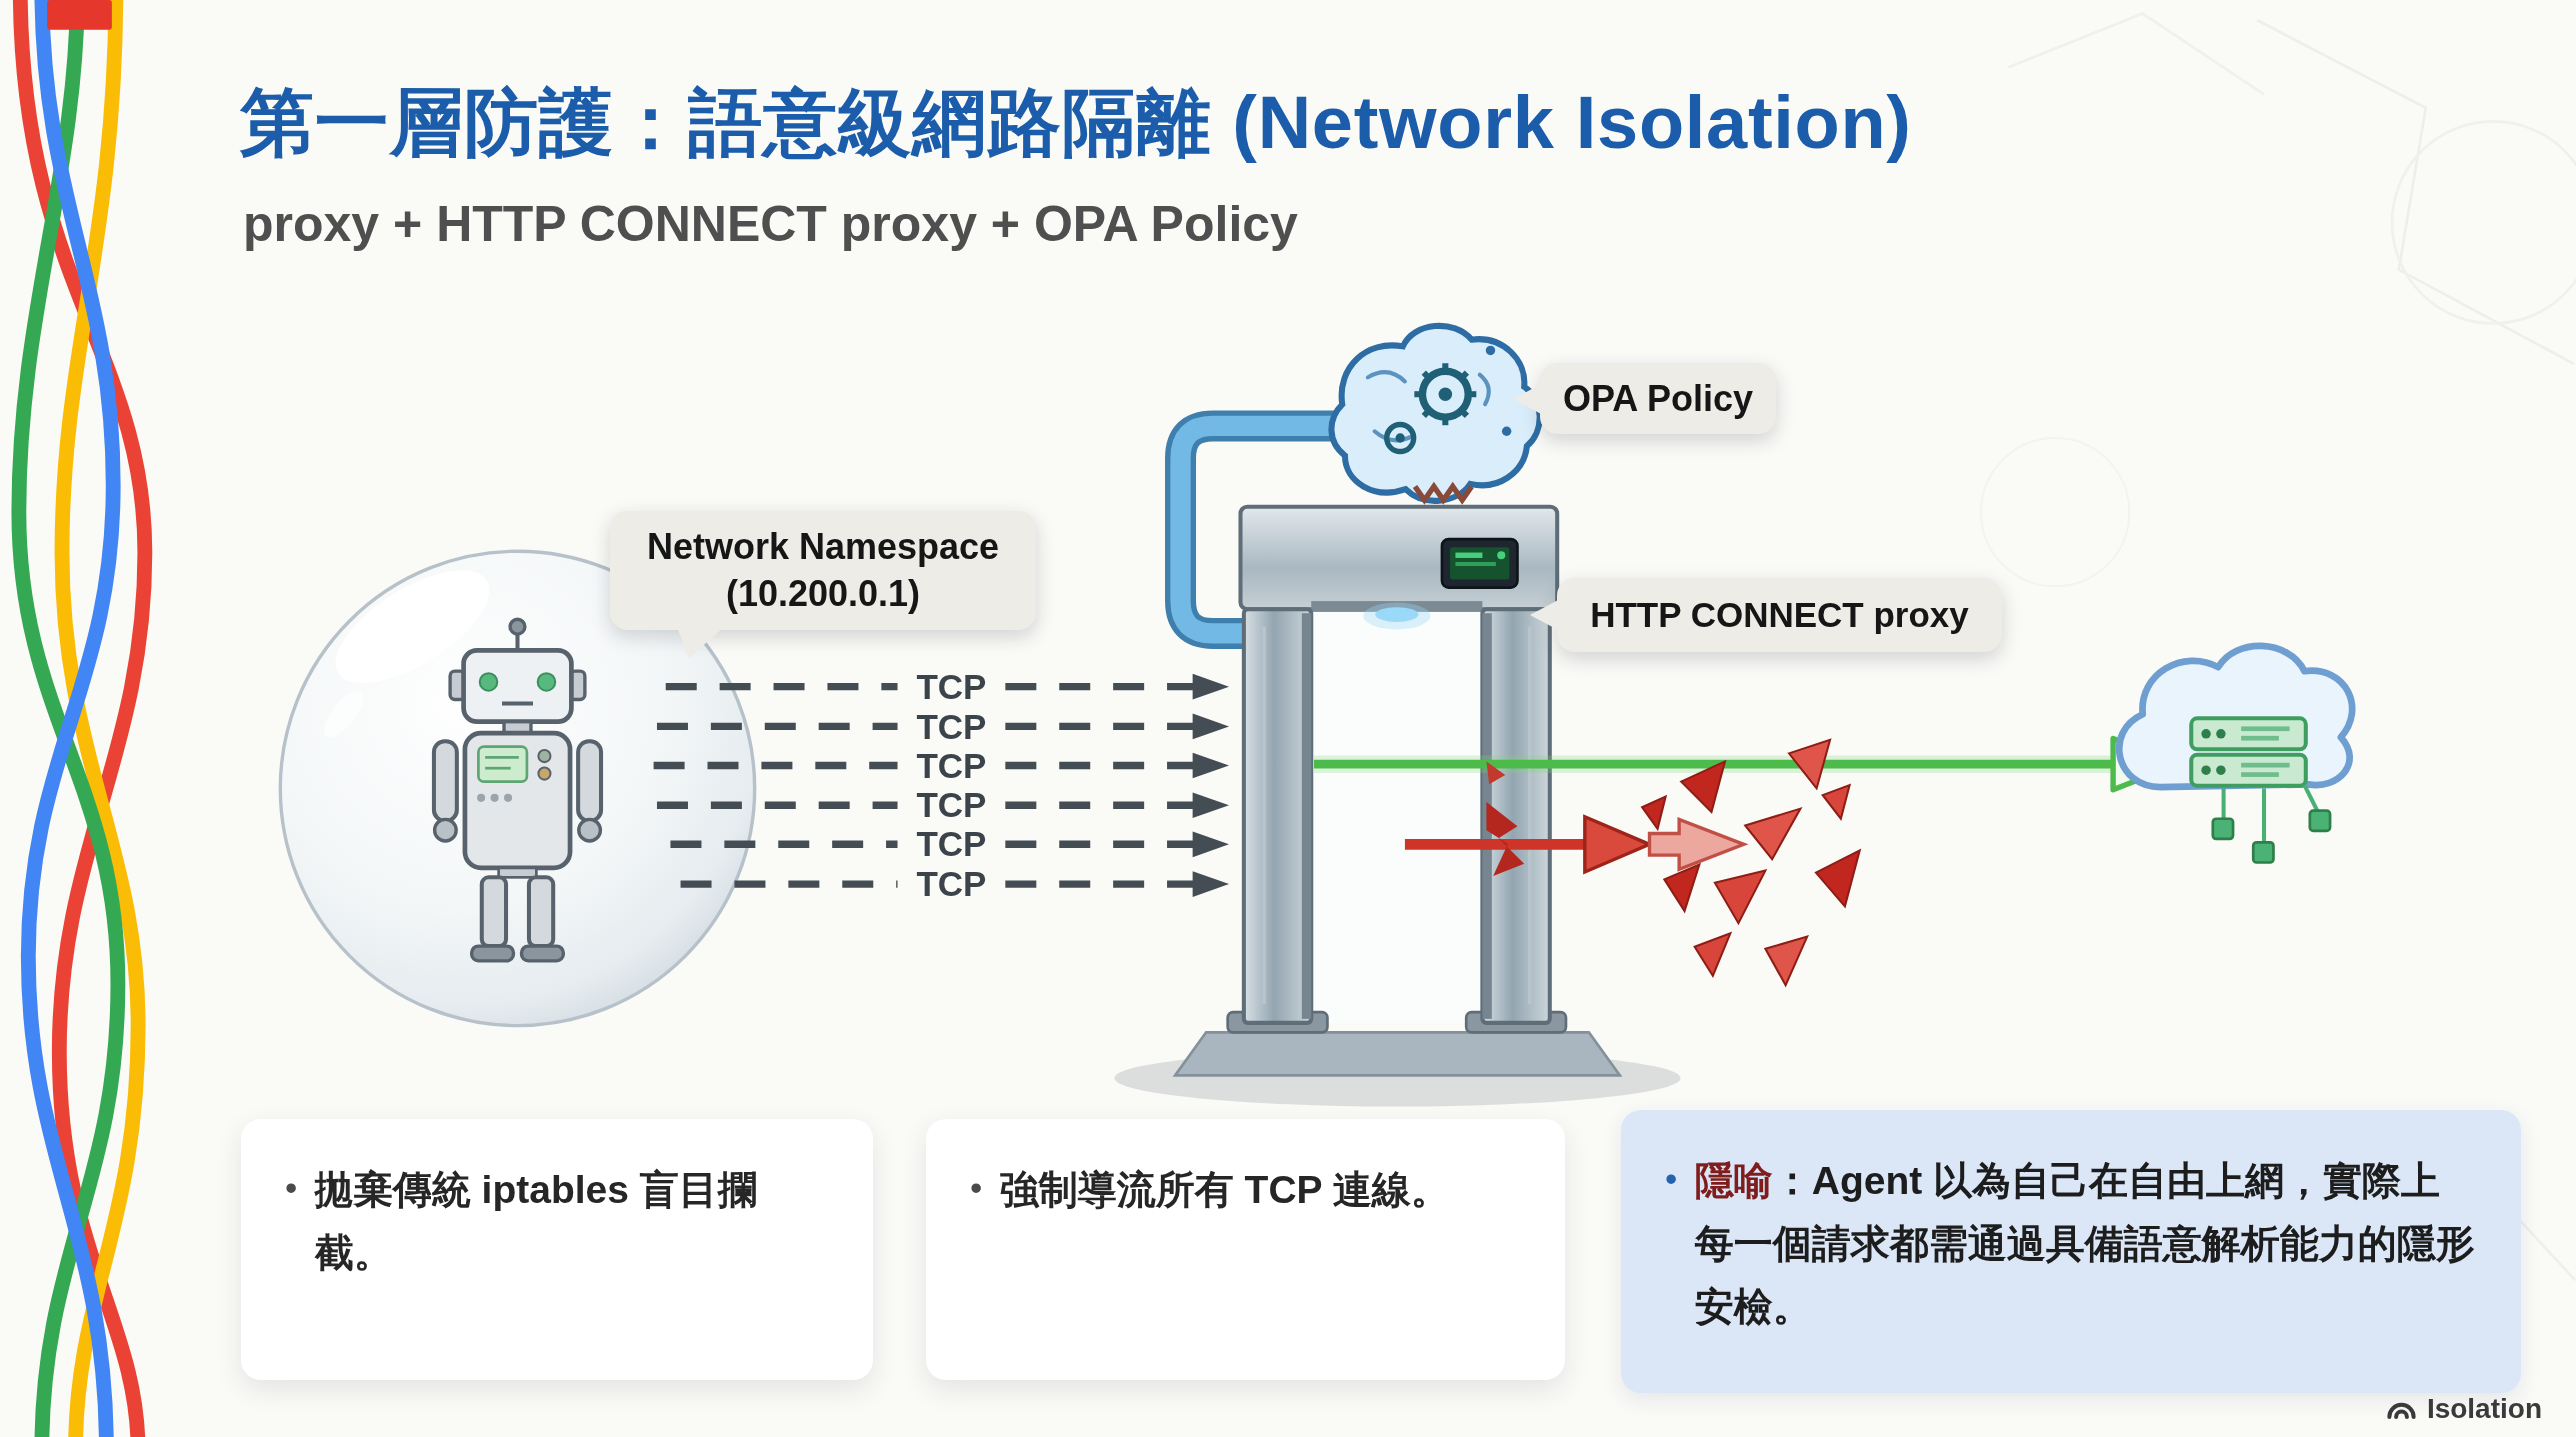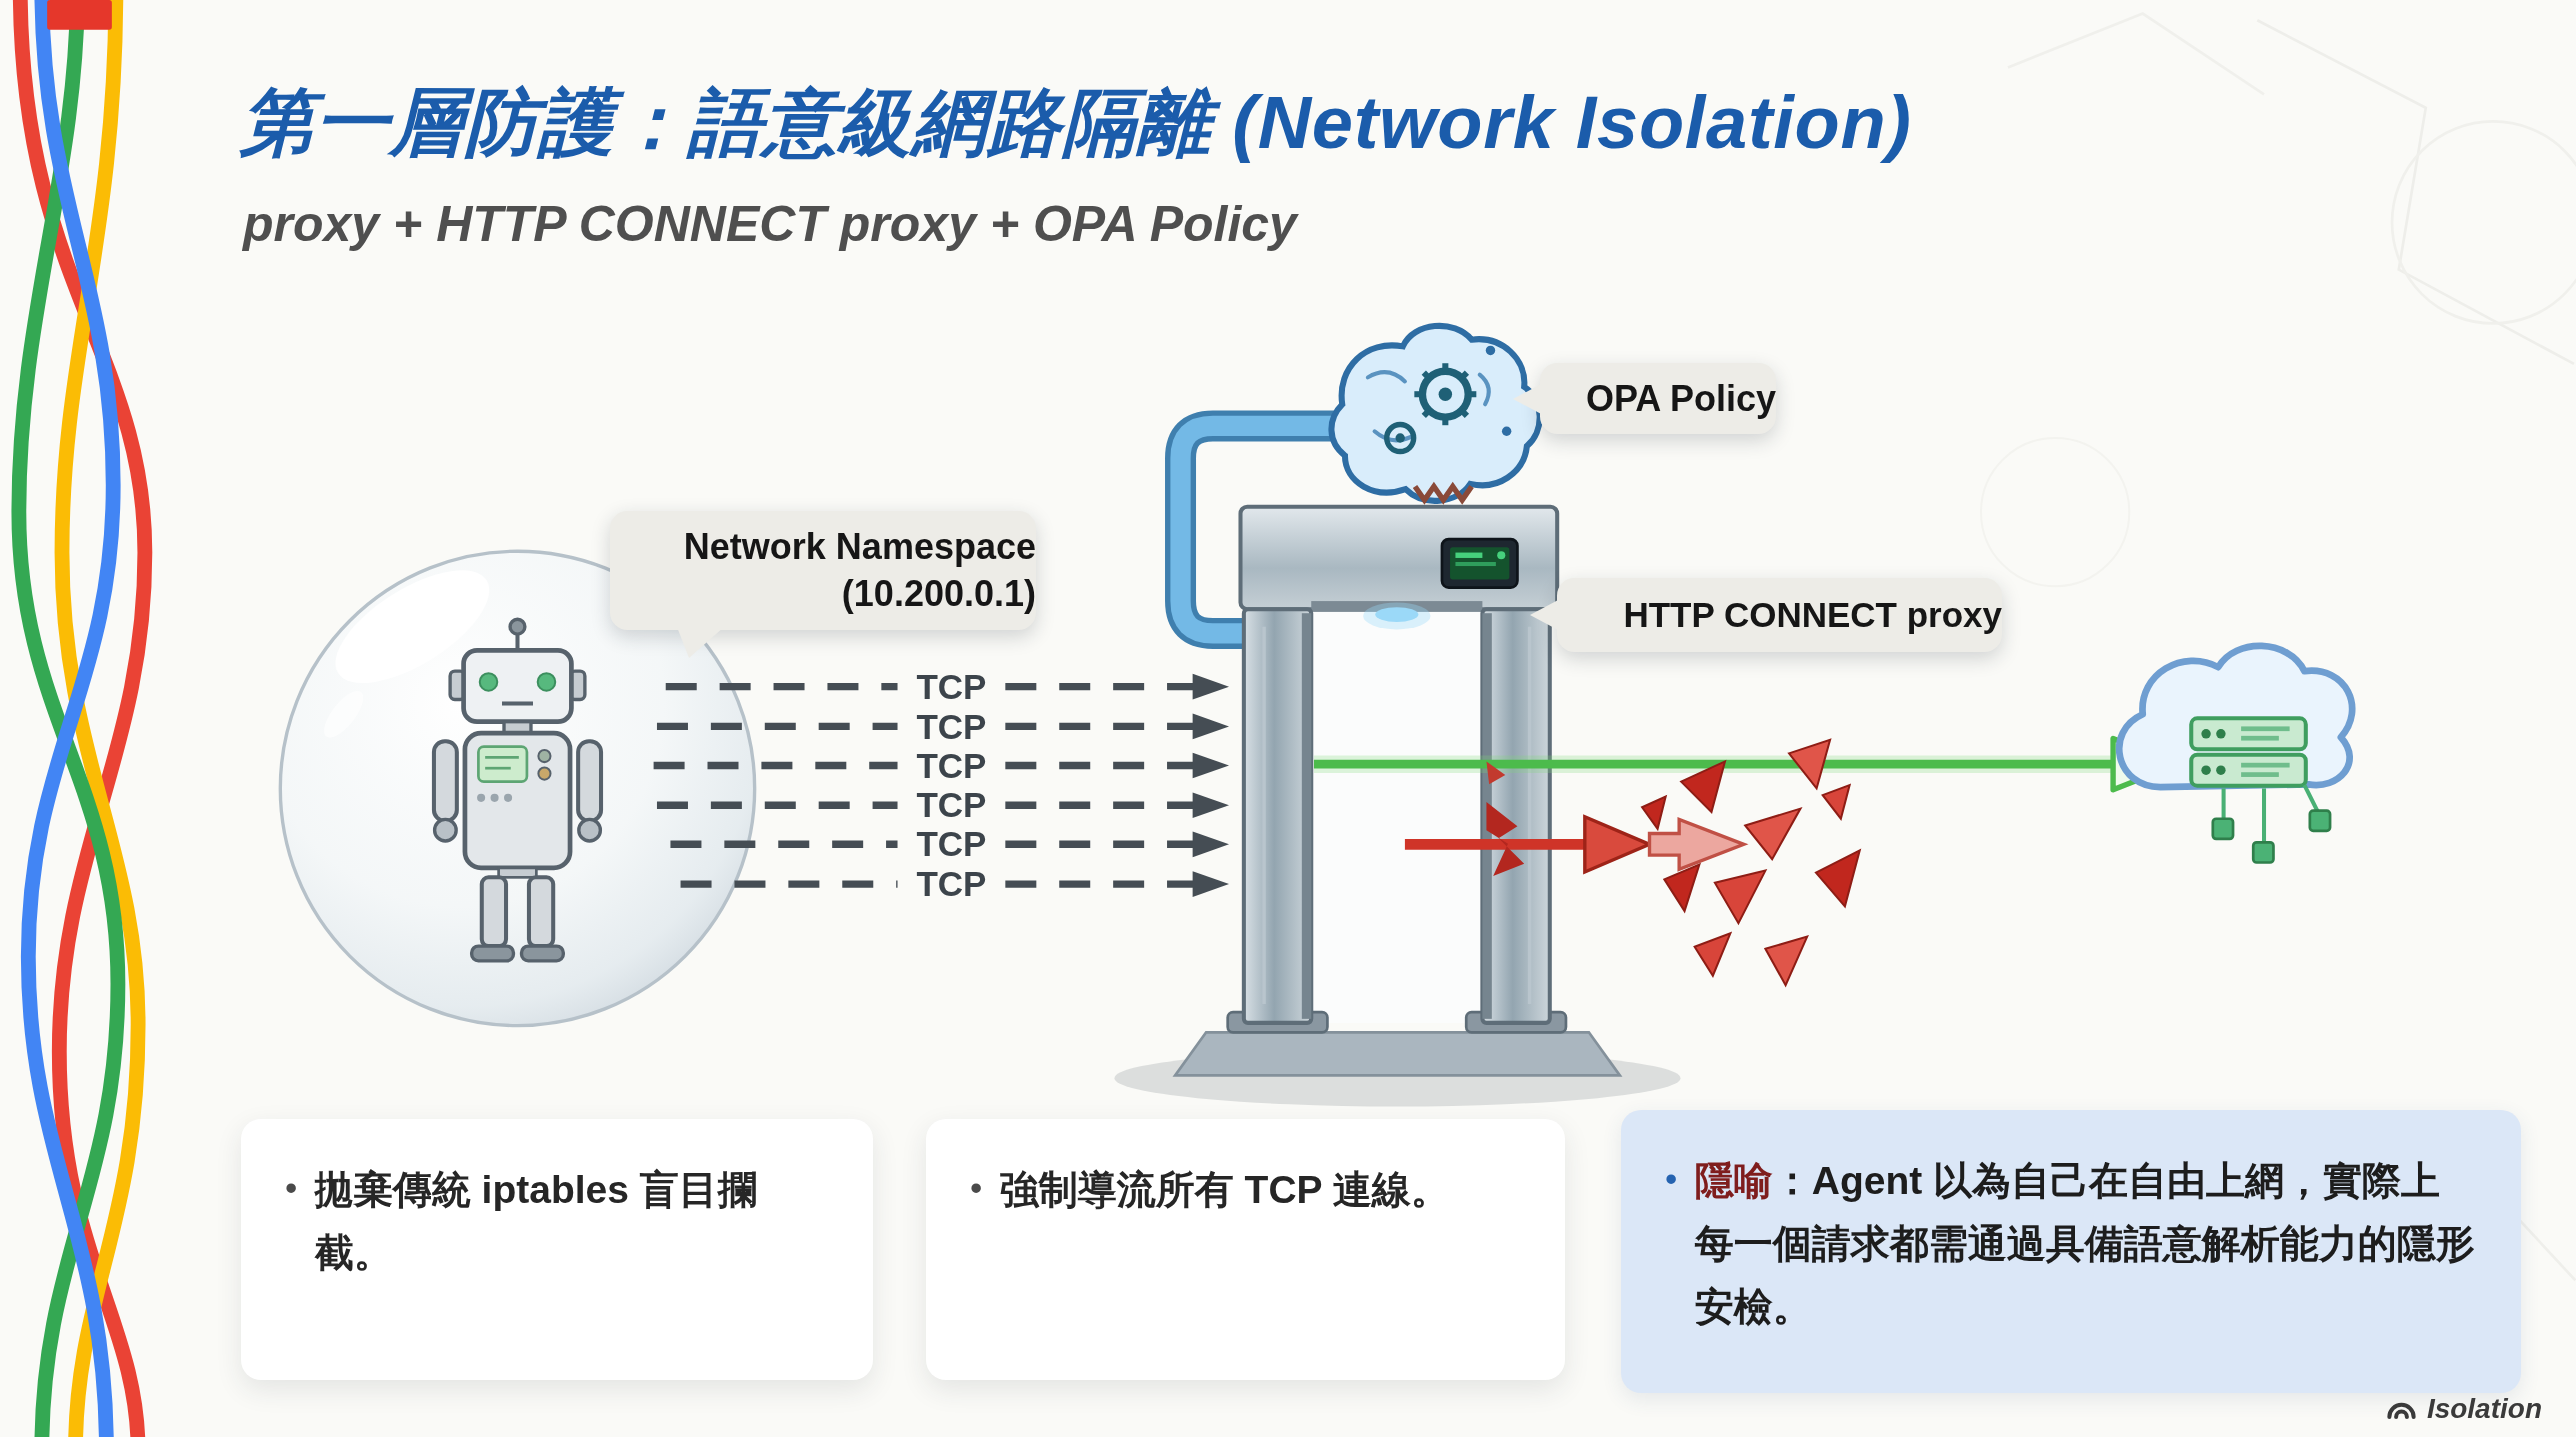--- a/index.html
+++ b/index.html
@@ -2,33 +2,33 @@
 <html style="font-size:10.8px"><head>
 <meta charset="utf-8">
 <style>
   html,body{margin:0;padding:0;background:#e9e9e9;}
   #stage{
     position:relative; width:2576px; height:1438px; overflow:hidden;
     background:#fafaf7;
     font-family:"Liberation Sans", sans-serif;
   }
   #diagram-svg{position:absolute; inset:0; width:2576px; height:1438px;}
-  .abs{position:absolute;font-style:italic;}
+  .abs{position:absolute;}
   .title{
     left:240px; top:74px; font-size:74px; font-weight:800;
     color:#1b5cab; white-space:nowrap; letter-spacing:0.7px;
   }
   .subtitle{
     left:243px; top:195px; font-size:50px; font-weight:700;
     color:#4f4f4f; white-space:nowrap;
   }
   .callout{
     position:absolute; background:#edece7; border-radius:17.5px;
     box-shadow:0 6.7px 19px rgba(30,40,50,.18);
-    display:flex; flex-direction:column; align-items:flex-end; justify-content:center;
+    display:flex; flex-direction:column; align-items:center; justify-content:center;
     font-weight:700; color:#161616; text-align:center; z-index:5;
   }
   .callout .tri{position:absolute; width:0; height:0;}
   .tri-down{
     left:67px; bottom:-28px;
     border-left:12px solid transparent; border-right:35px solid transparent;
     border-top:31px solid #edece7;
   }
   .tri-left{
     left:-27px; top:50%; transform:translateY(-50%);

